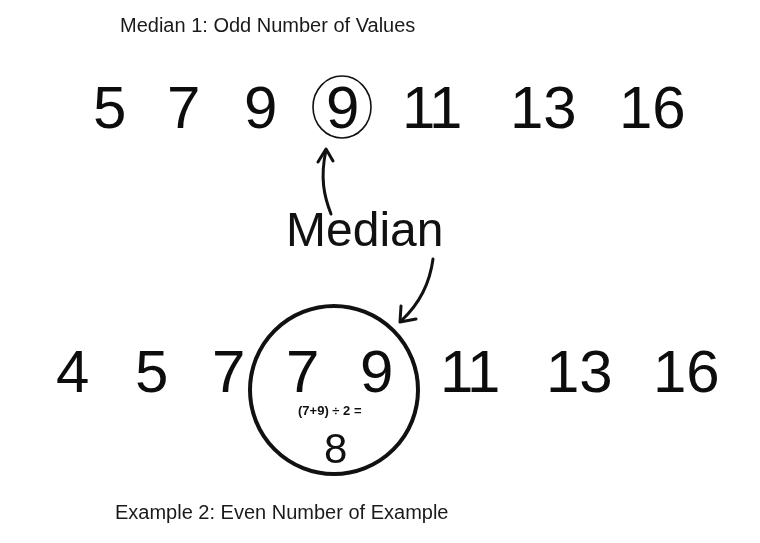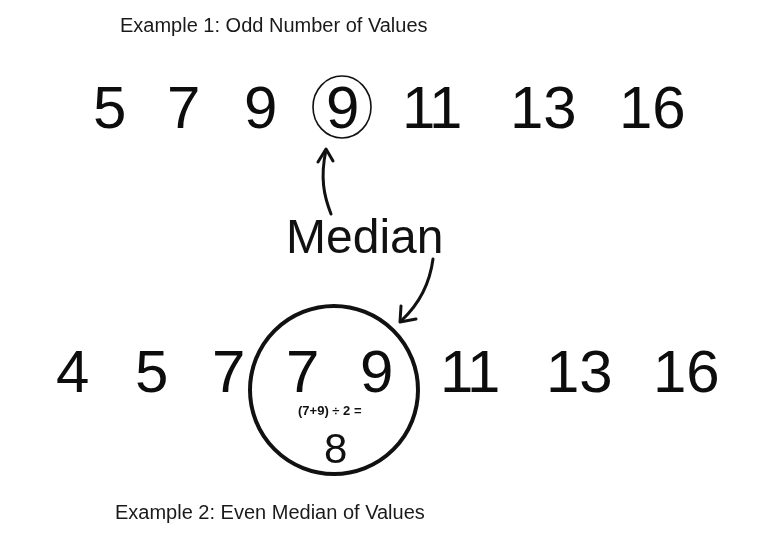--- a/index.html
+++ b/index.html
@@ -10,33 +10,33 @@
   .num { font-size:60px; line-height:60px; font-family:"Liberation Sans","DejaVu Sans",sans-serif; color:#0d0d0d; }
   .num2 { font-size:60px; line-height:60px; font-family:"Liberation Sans","DejaVu Sans",sans-serif; color:#0d0d0d; }
   .median { font-size:48px; line-height:48px; font-family:"Liberation Sans","DejaVu Sans",sans-serif; color:#111; }
   .formula { font-size:13px; font-weight:bold; font-family:Liberation Sans, sans-serif; }
   .result { font-size:42px; line-height:42px; font-family:"Liberation Sans","DejaVu Sans",sans-serif; }
   svg.overlay { position:absolute; left:0; top:0; }
 </style>
 </head>
 <body>
 
-<div class="abs title" style="left:120px; top:14px;">Example 1: Odd Number of Values</div>
+<div class="abs title" style="left:120px; top:14px;">Median 1: Odd Number of Values</div>
 
 <div>
   <div class="abs num" style="left:93px; top:78px;">5</div>
   <div class="abs num" style="left:167px; top:78px;">7</div>
   <div class="abs num" style="left:244px; top:78px;">9</div>
   <div class="abs num" style="left:326px; top:78px;">9</div>
   <div class="abs num" style="left:402px; top:78px; letter-spacing:-2px;">11</div>
   <div class="abs num" style="left:510px; top:78px;">13</div>
   <div class="abs num" style="left:619px; top:78px;">16</div>
 </div>
 
-<div class="abs median" style="left:286px; top:213px;">Median</div>
+<div class="abs median" style="left:286px; top:206px;">Median</div>
 
 <div>
   <div class="abs num2" style="left:56px; top:342px;">4</div>
   <div class="abs num2" style="left:135px; top:342px;">5</div>
   <div class="abs num2" style="left:212px; top:342px;">7</div>
   <div class="abs num2" style="left:286px; top:342px;">7</div>
   <div class="abs num2" style="left:360px; top:342px;">9</div>
   <div class="abs num2" style="left:440px; top:342px; letter-spacing:-2px;">11</div>
   <div class="abs num2" style="left:546px; top:342px;">13</div>
   <div class="abs num2" style="left:653px; top:342px;">16</div>
@@ -55,13 +55,13 @@
   </g>
 
   <g fill="none" stroke="#111" stroke-width="3" stroke-linecap="round" stroke-linejoin="round">
     <path d="M433 259 C 430 282, 420 303, 402 320"></path>
     <path d="M401 306 L 400 322 L 416 319"></path>
   </g>
 
   <circle cx="334" cy="390" r="84" fill="none" stroke="#111" stroke-width="4"></circle>
 </svg>
 
-<div class="abs title" style="left:115px; top:501px;">Example 2: Even Median of Values</div>
+<div class="abs title" style="left:115px; top:501px;">Example 2: Even Number of Example</div>
 
 </body></html>

